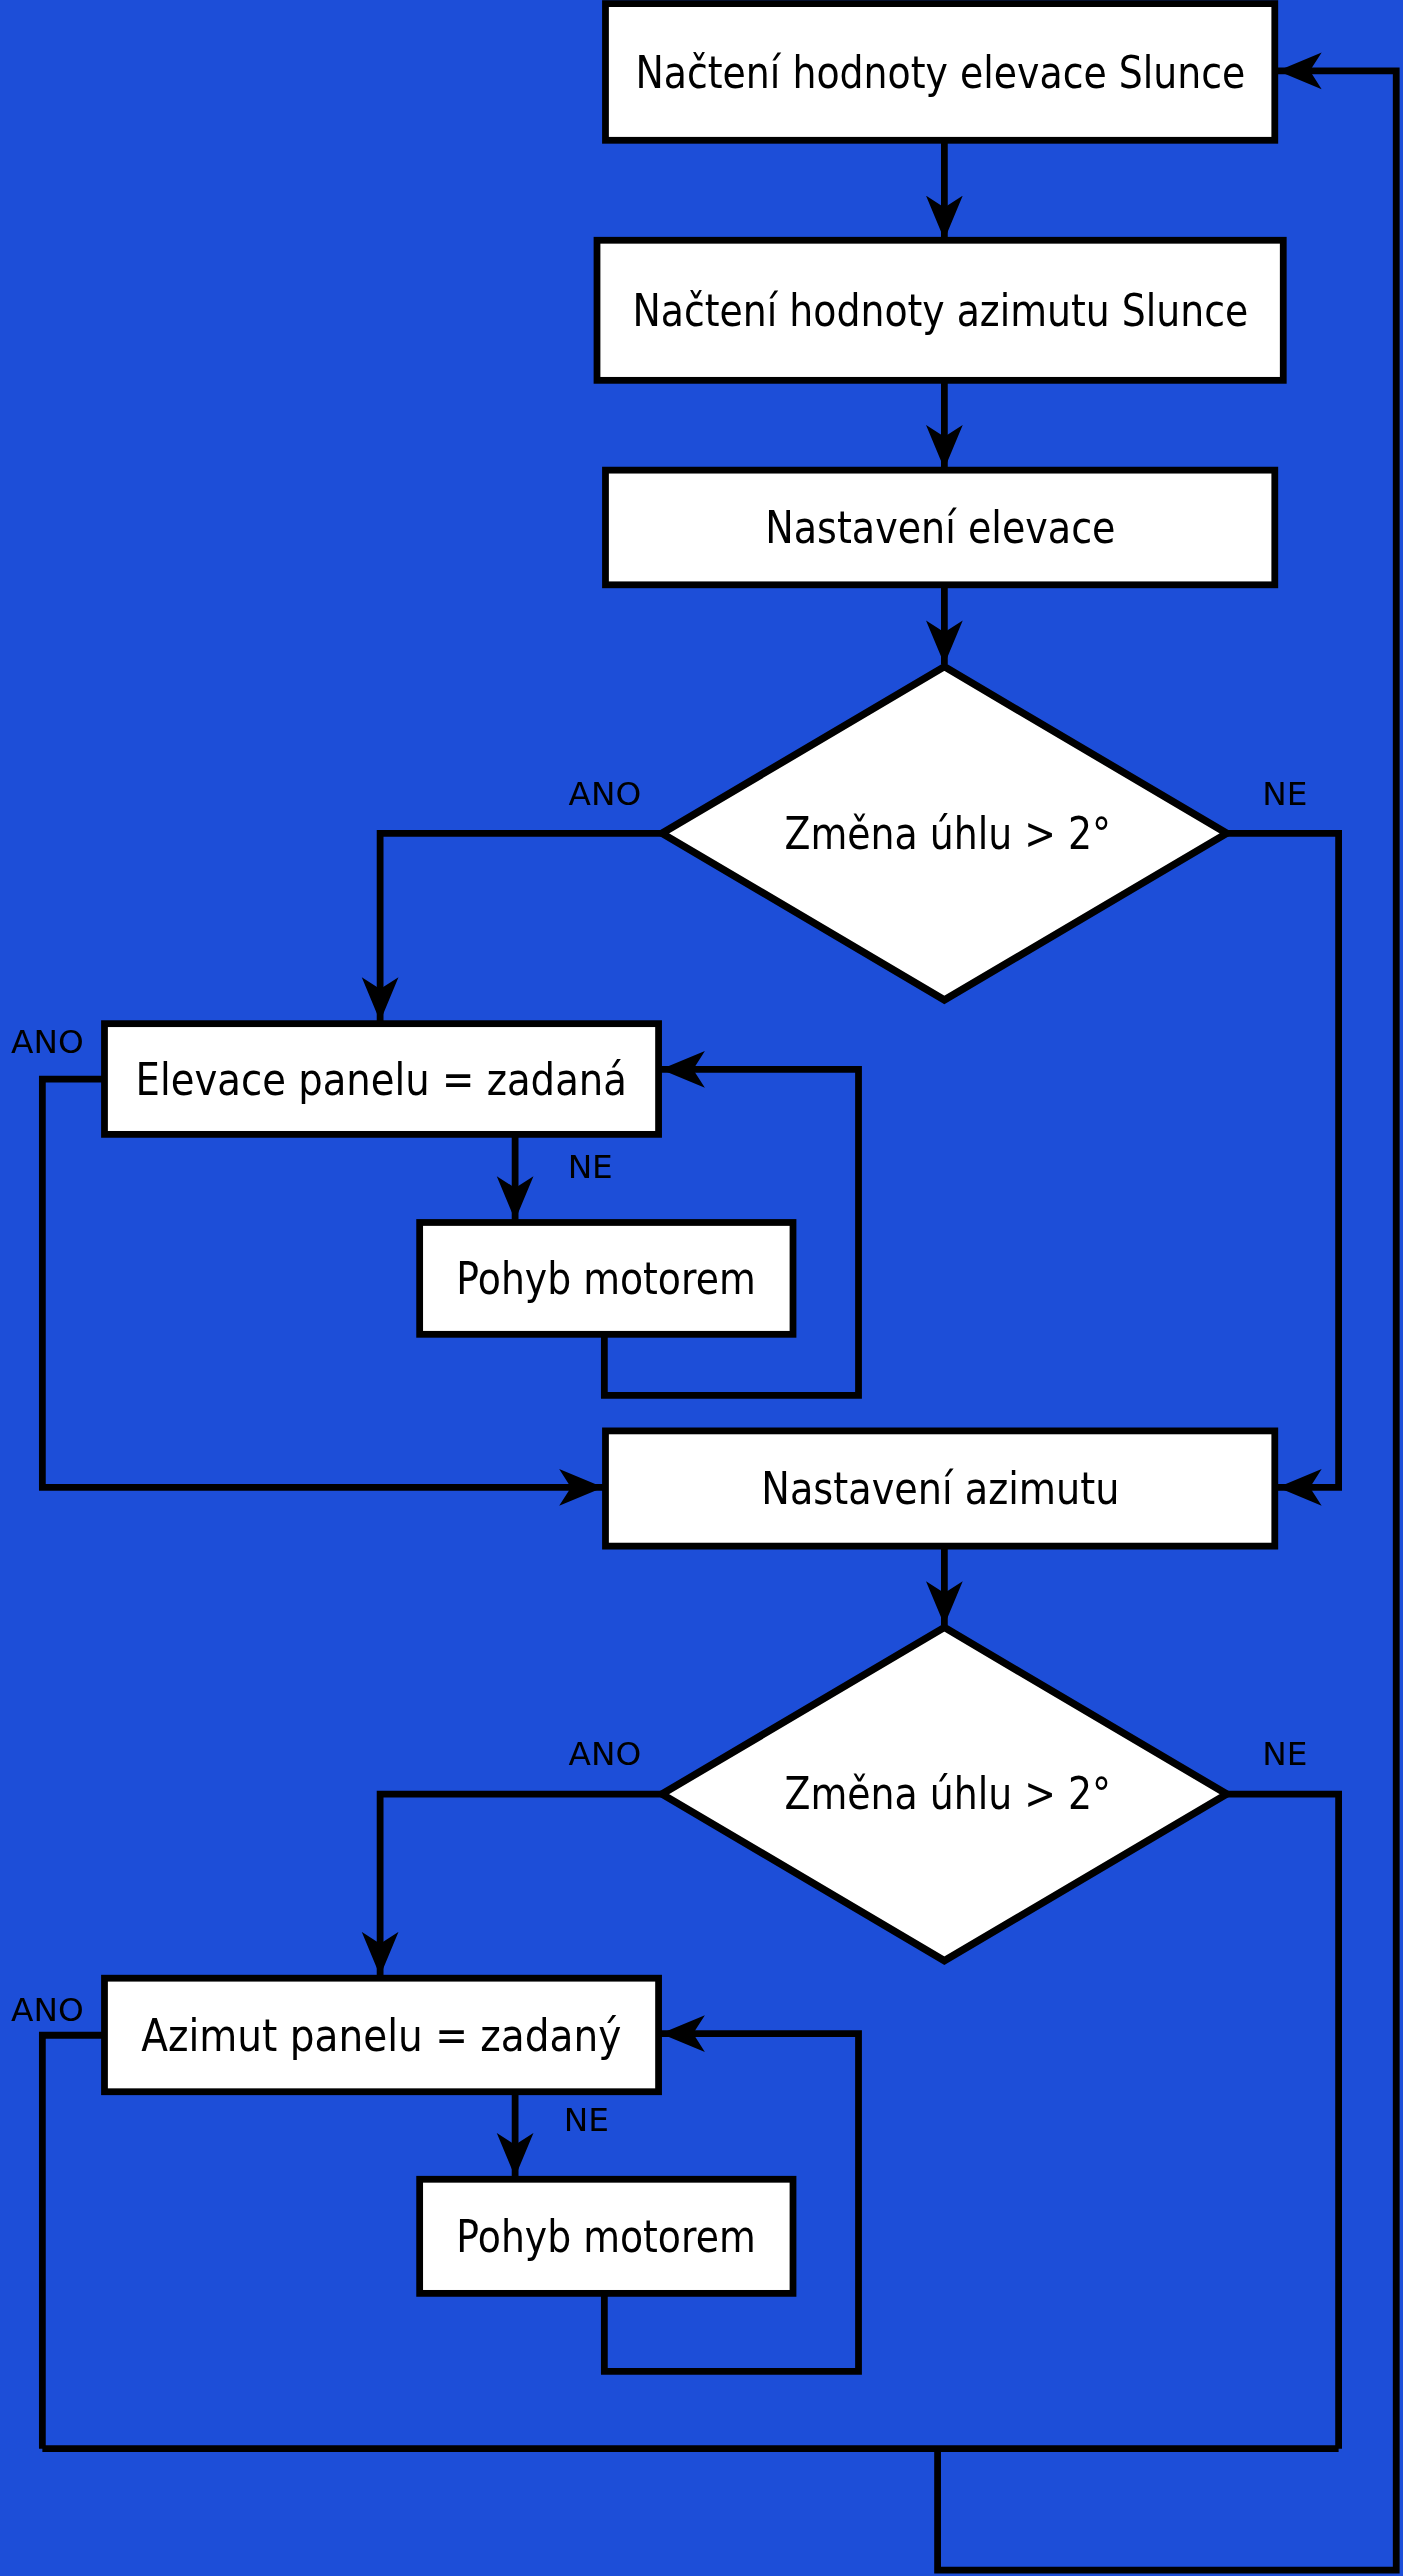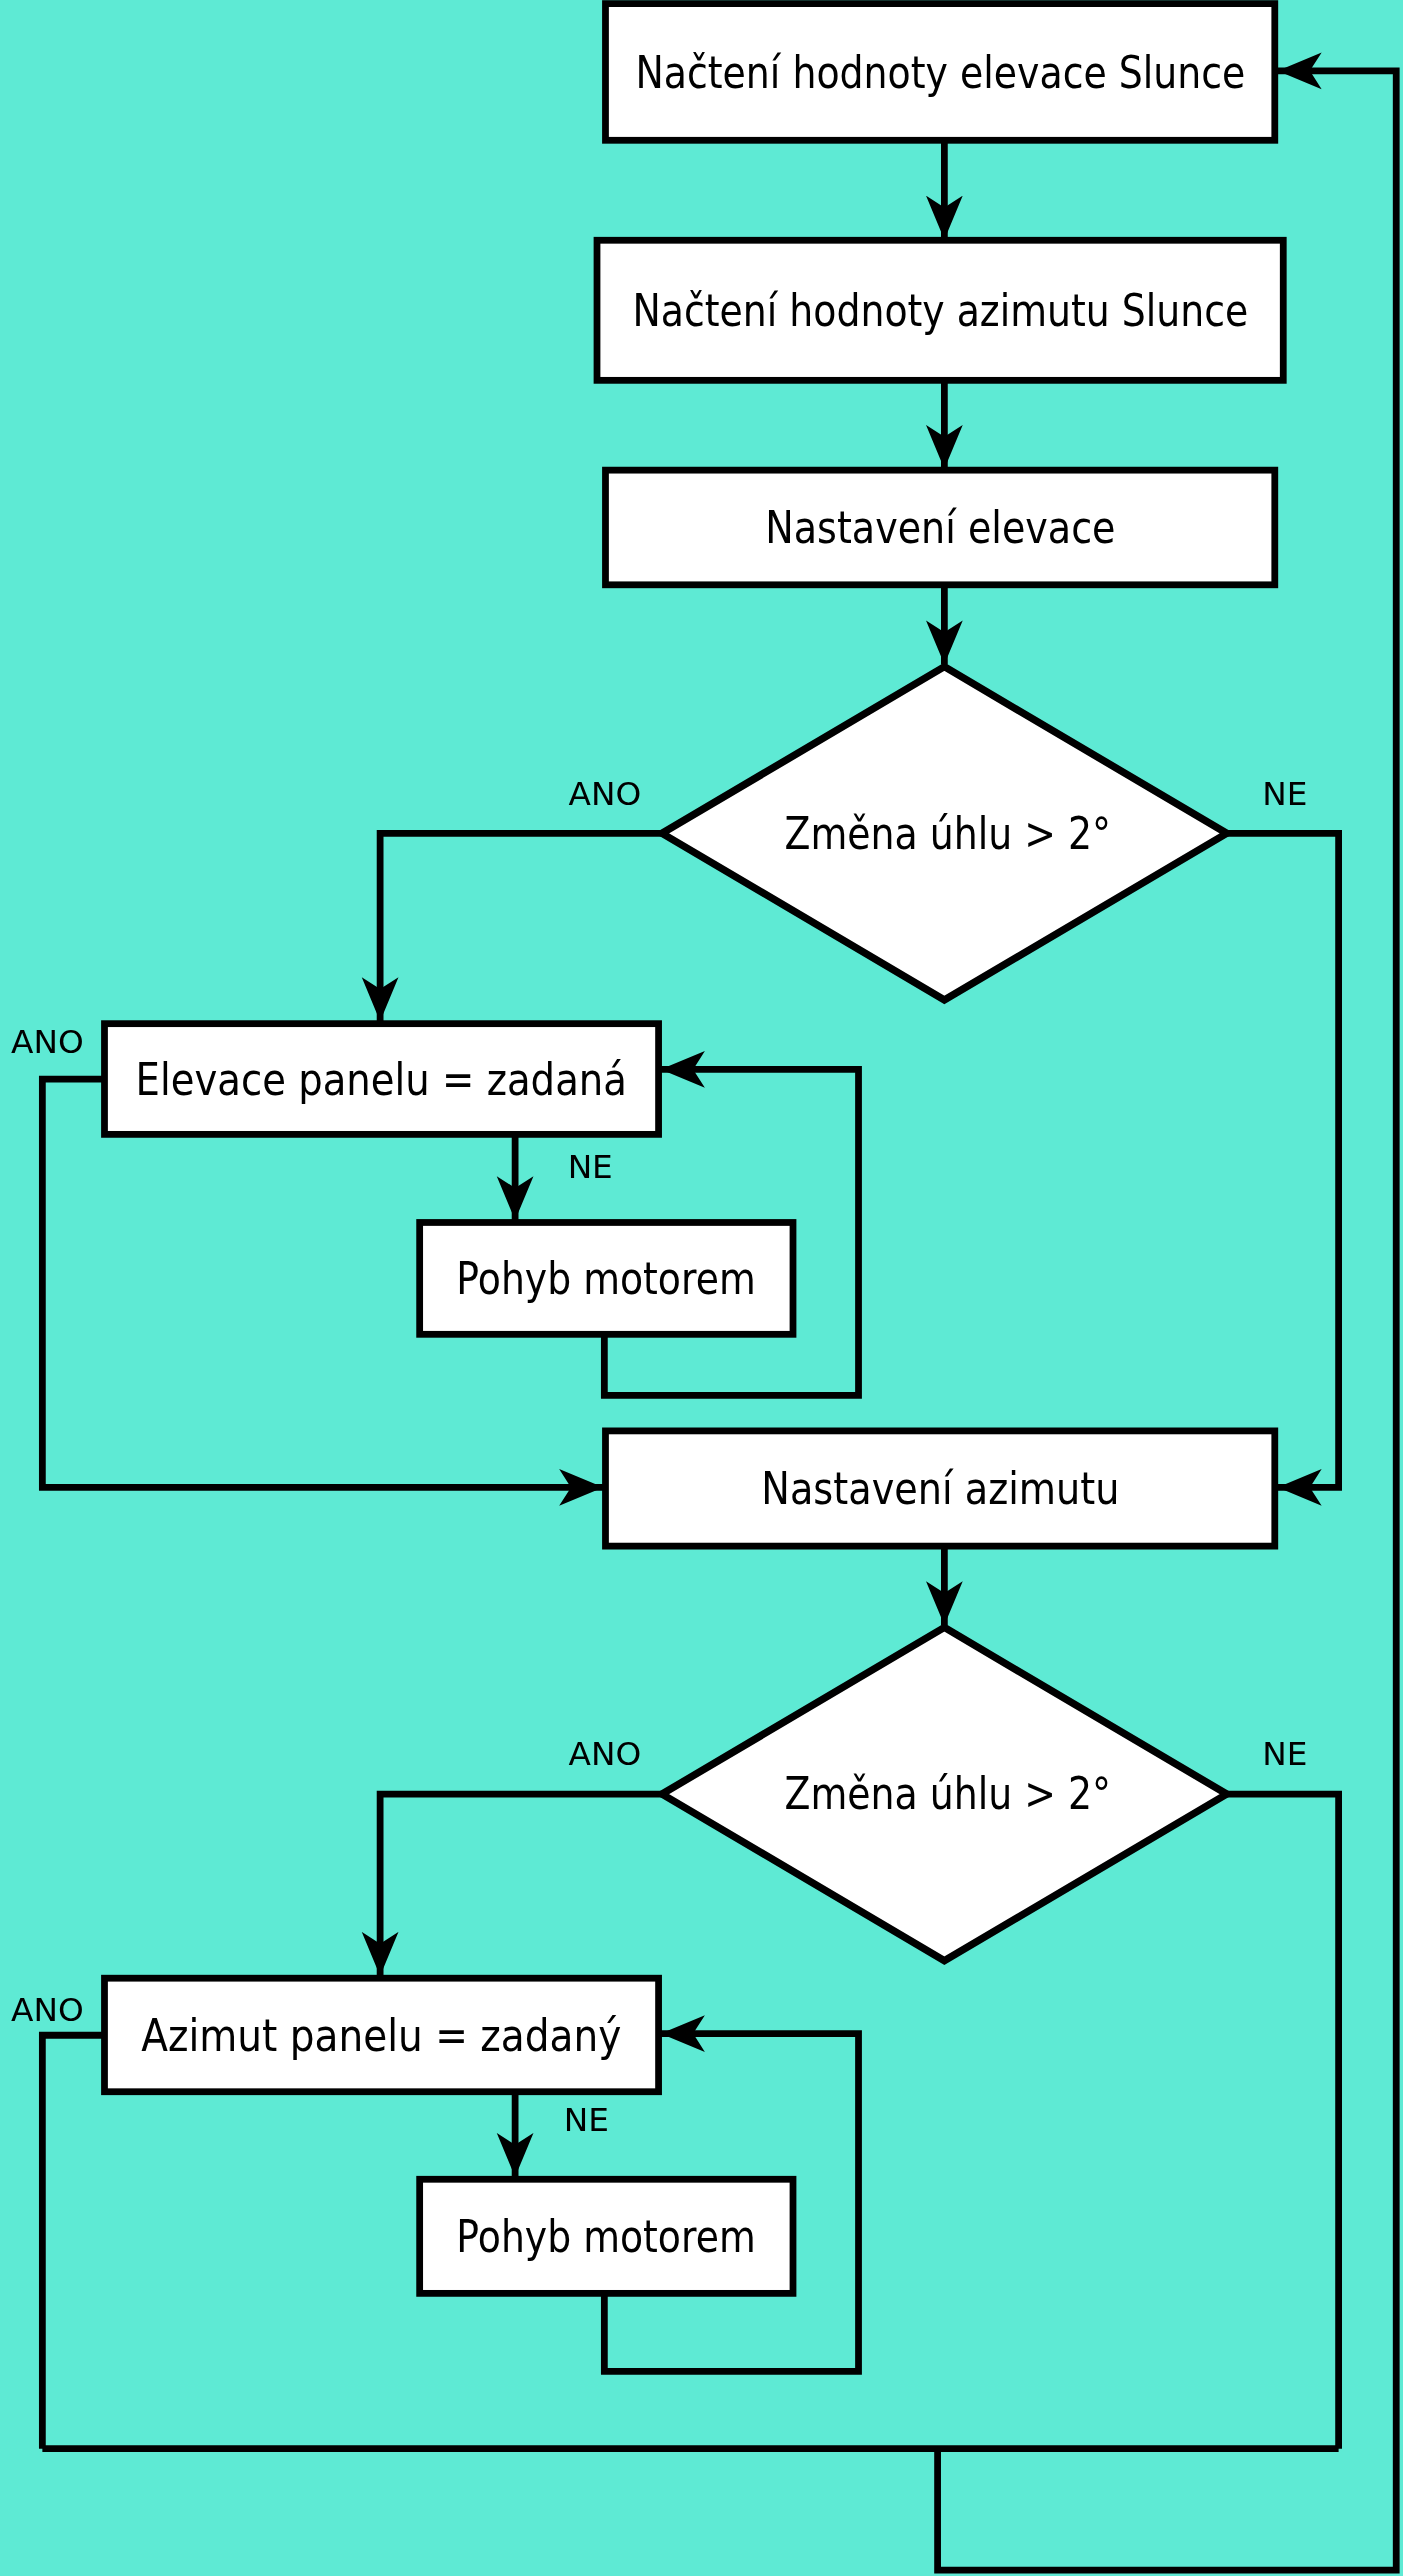--- a/index.html
+++ b/index.html
@@ -3,21 +3,21 @@
 <meta charset="utf-8">
 <style>
   html, body {
     margin: 0;
     padding: 0;
     background: #ffffff;
   }
   .stage {
     width: 1403px;
     height: 2576px;
-    background: #5eead4;
+    background: #1d4ed8;
     position: relative;
   }
   svg { display: block; }
   .node-rect {
     fill: #ffffff;
     stroke: #000000;
     stroke-width: 12;
   }
   .node-diamond {
     fill: #ffffff;

